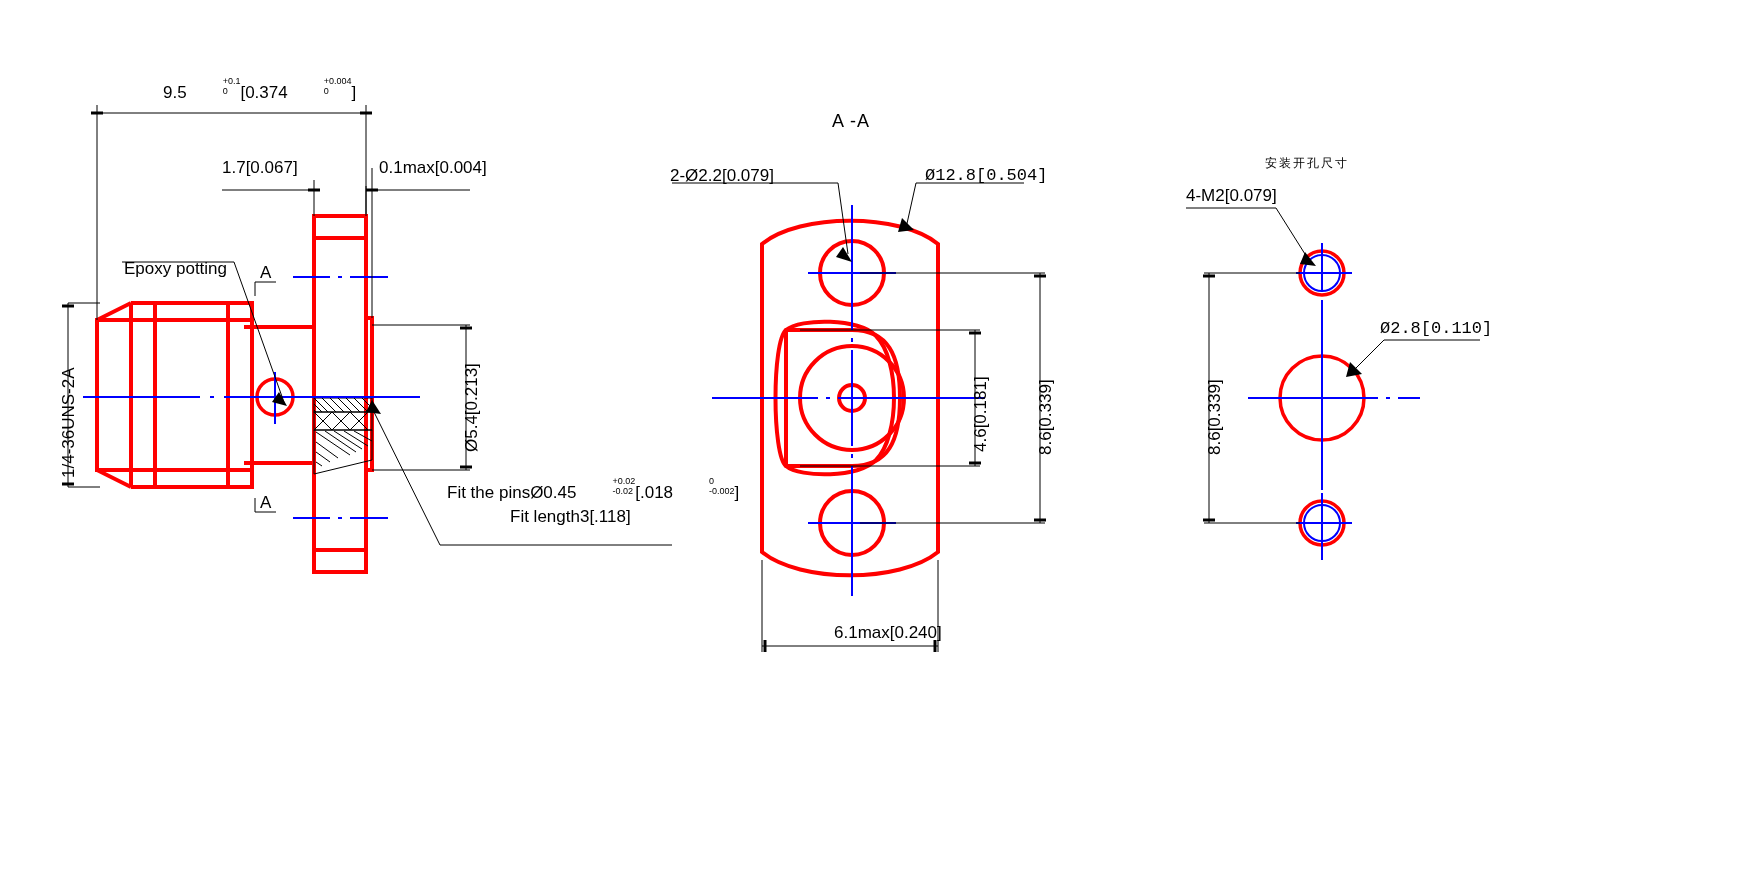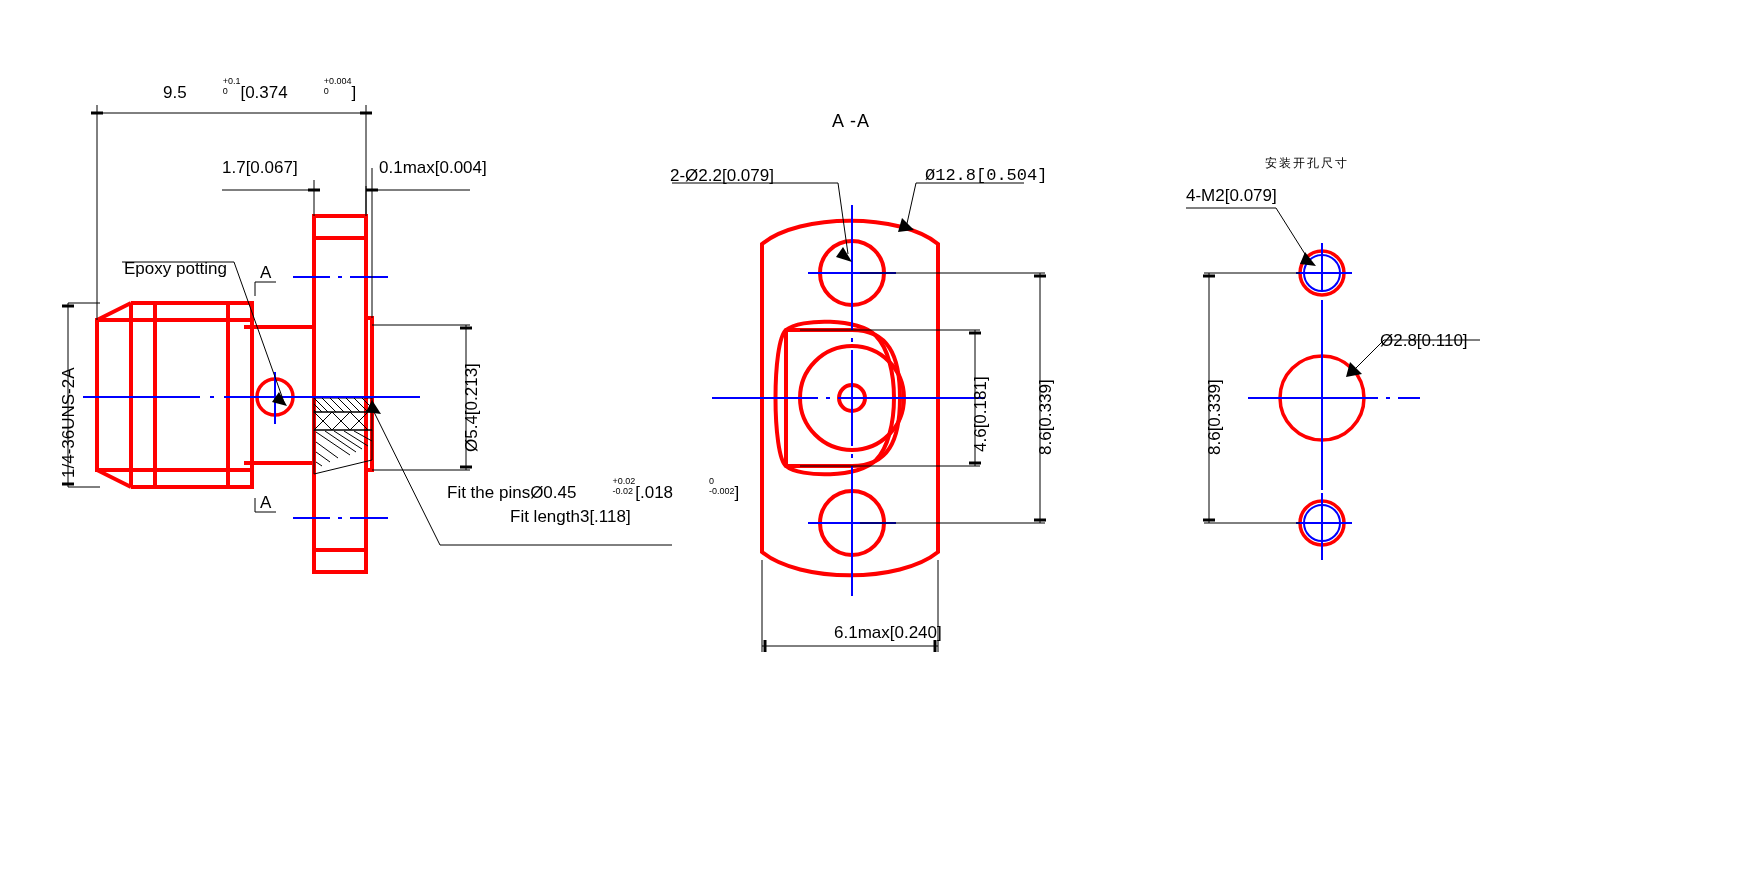--- a/index.html
+++ b/index.html
@@ -265,17 +265,17 @@
   <div class="txt rot90" style="left:972px;top:452px;">4.6[0.181]</div>
 
   <div class="txt rot90" style="left:1037px;top:455px;">8.6[0.339]</div>
 
   <div class="txt" style="left:834px;top:624px;">6.1max[0.240]</div>
 
   <div class="txt cn" style="left:1265px;top:158px;">安装开孔尺寸</div>
 
   <div class="txt" style="left:1186px;top:187px;">4-M2[0.079]</div>
 
-  <div class="txt" style="left:1380px;top:332px;">Ø2.8[0.110]</div>
+  <div class="txt" style="left:1380px;top:320px;font-family:Liberation Mono, monospace;">Ø2.8[0.110]</div>
 
   <div class="txt rot90" style="left:1206px;top:455px;">8.6[0.339]</div>
 
 </div>
 
 </body></html>

